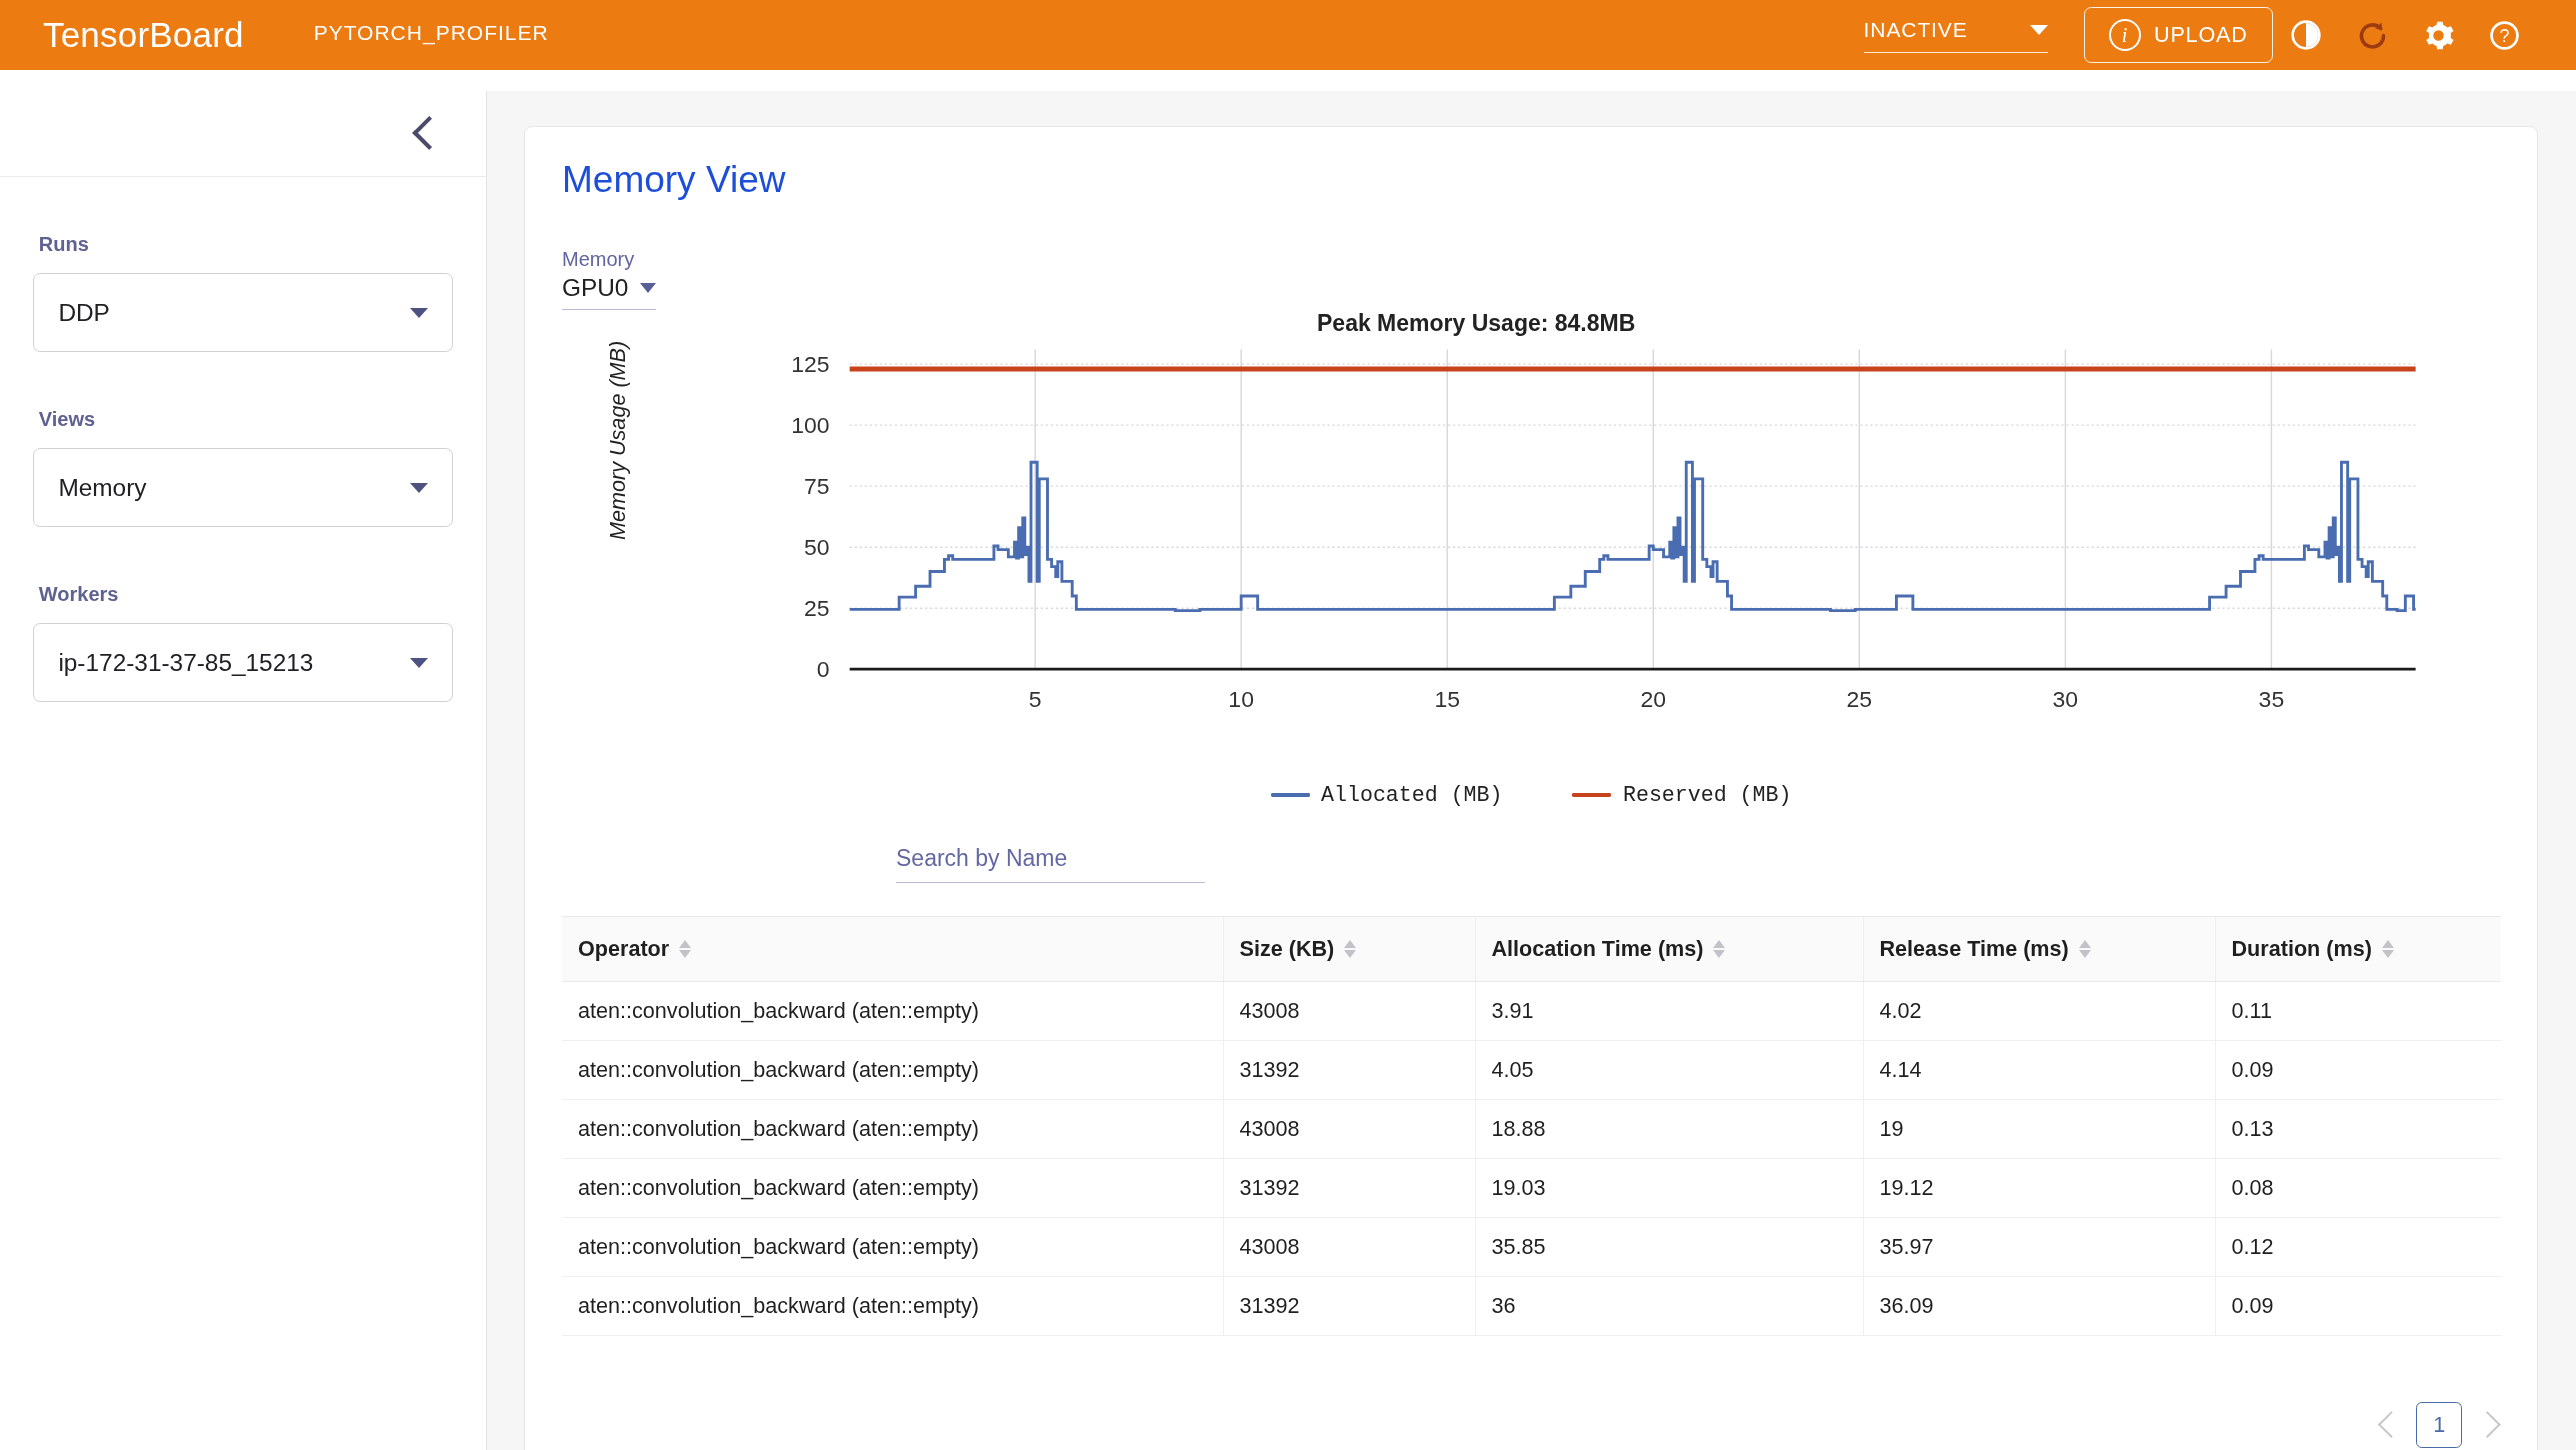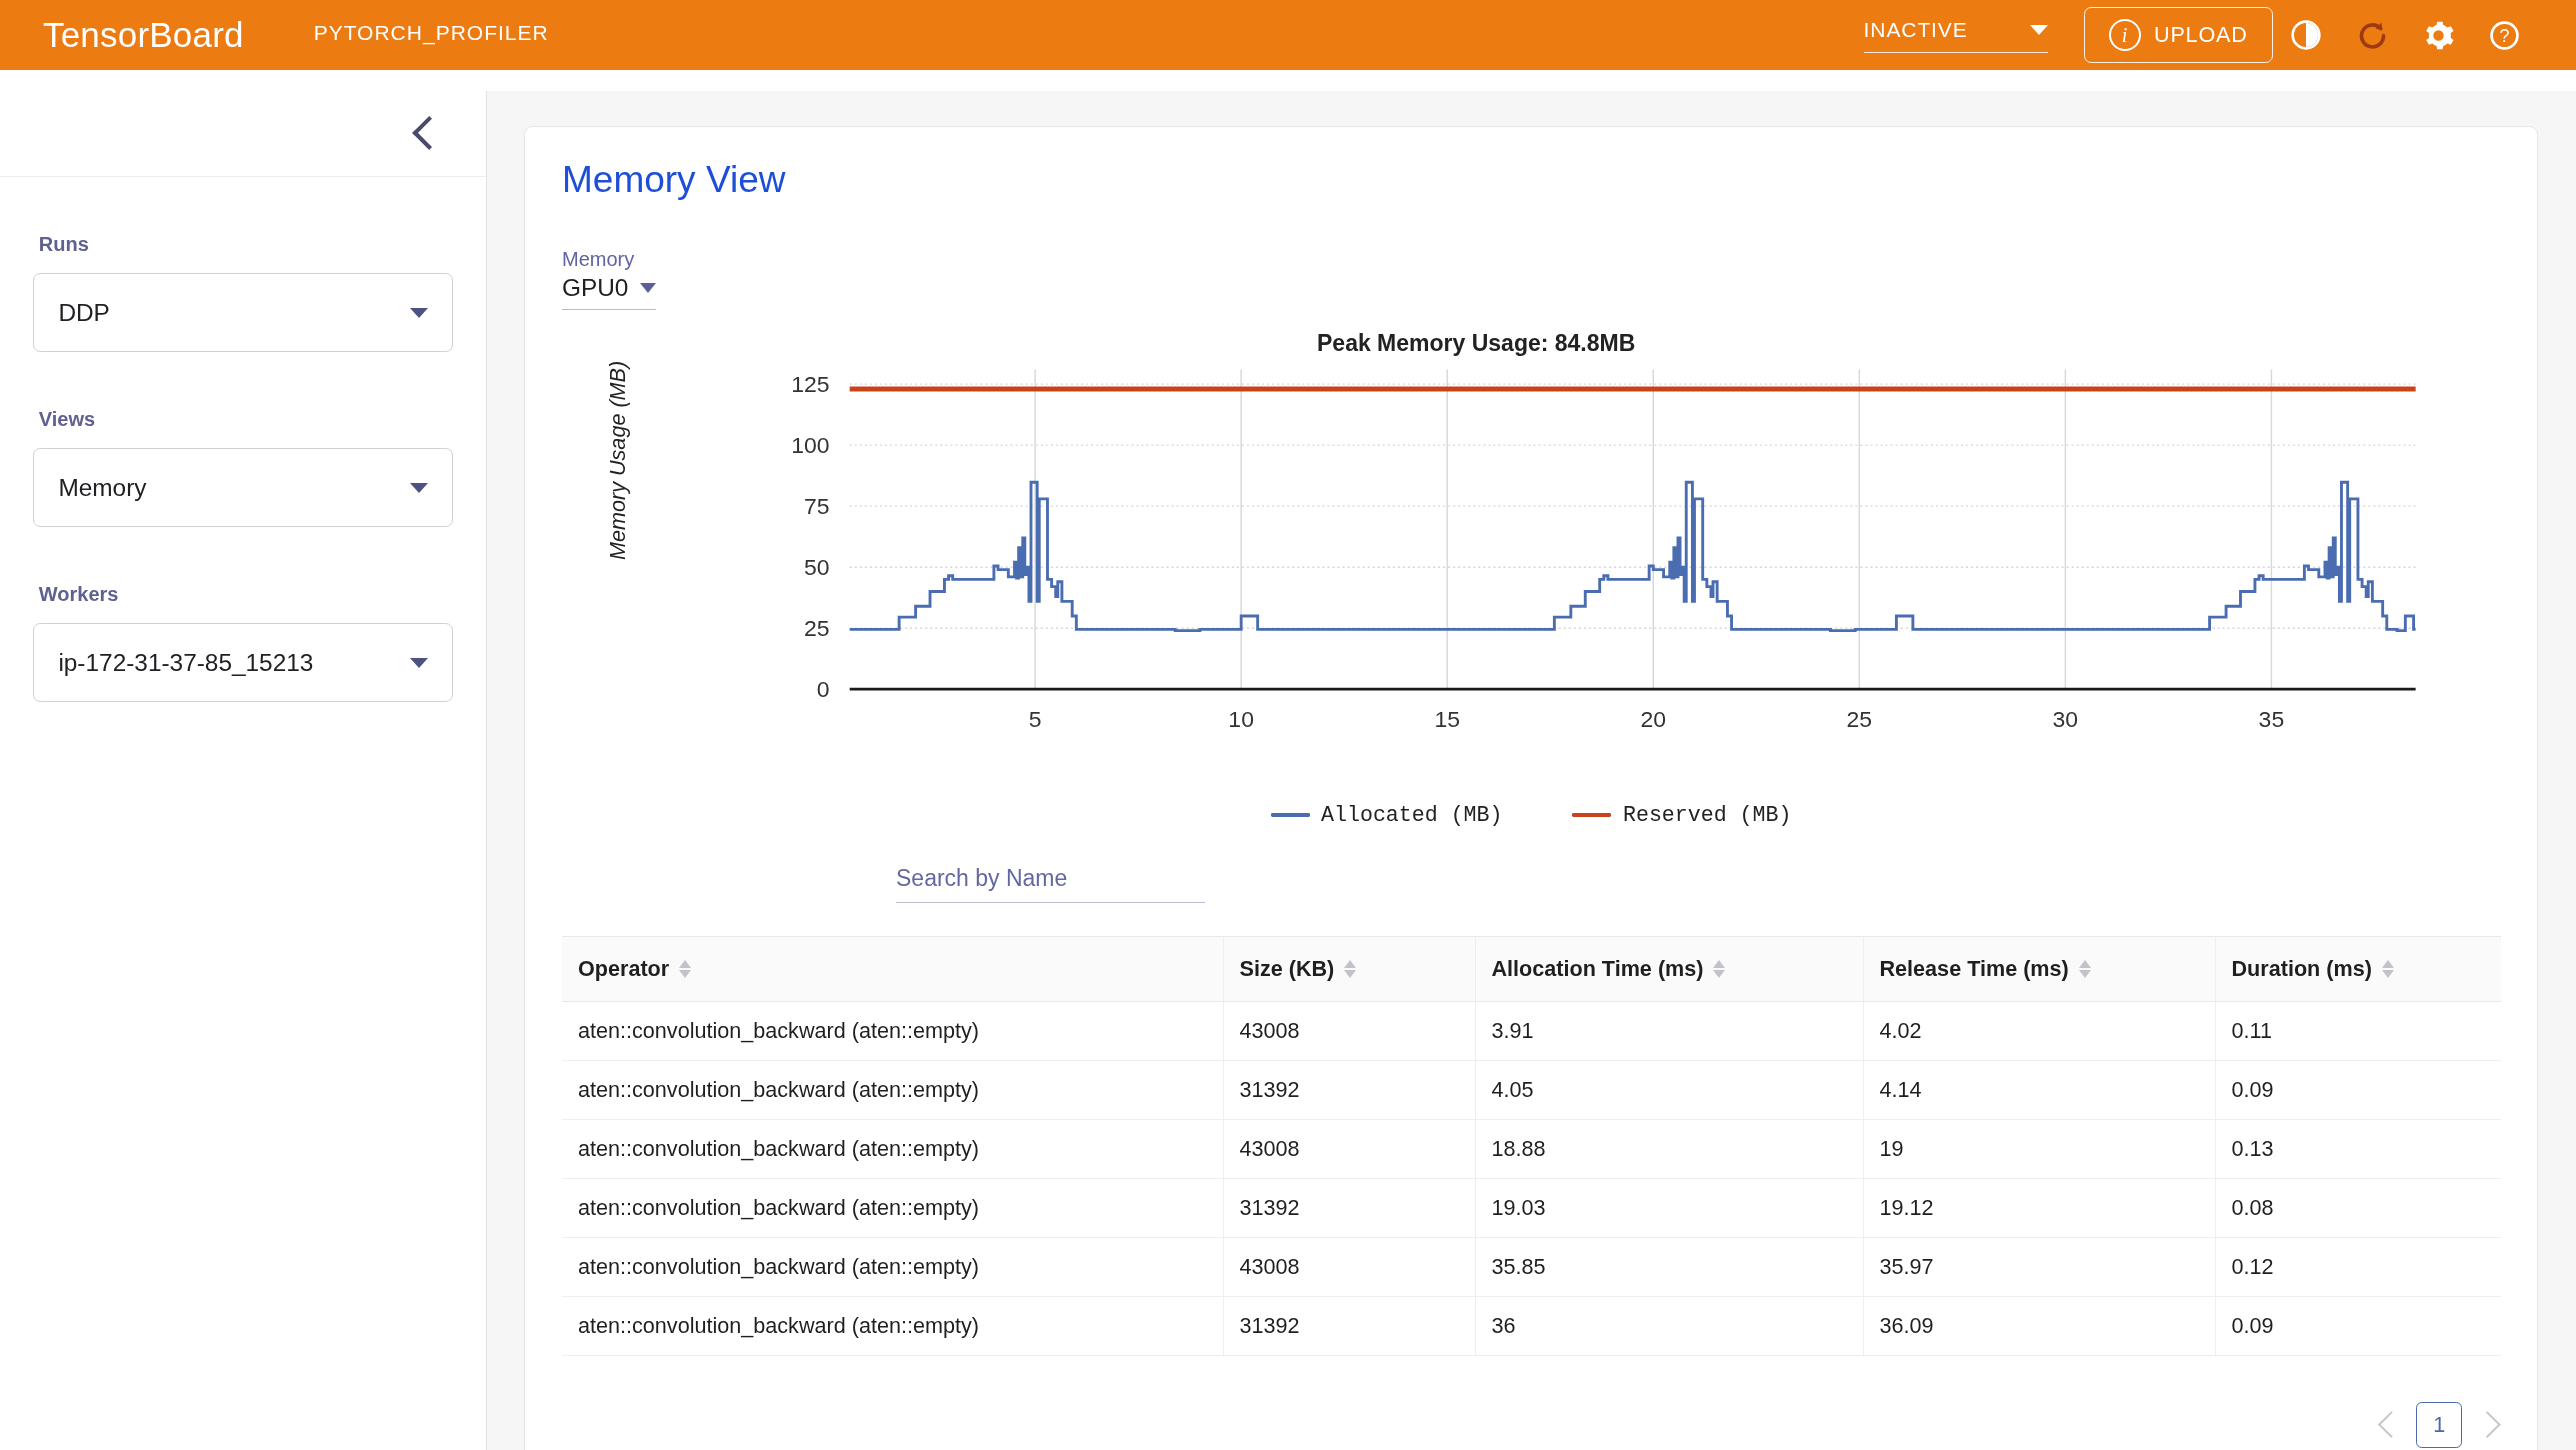--- a/index.html
+++ b/index.html
@@ -121,21 +121,21 @@
     border-bottom: 1.4px solid #b9bbd3; padding-bottom: 7.2px;
     min-width: 85px; cursor: pointer;
   }
   .device-select .caret3 {
     width: 0; height: 0;
     border-left: 8.6px solid transparent; border-right: 8.6px solid transparent;
     border-top: 10px solid #5a5e96;
   }
 
   
-  .chart-wrap { position: relative; margin-top: 20px; height: 503px; }
+  .chart-wrap { position: relative; height: 503px; }
   .chart-title {
     position: absolute; left: 755px; top: 0;
     font-size: 23px; font-weight: 700; color: #222;
     white-space: nowrap;
   }
   .ylabel {
     position: absolute; left: 43px; top: 230px;
     transform: rotate(-90deg); transform-origin: left top;
     font-size: 21.6px; font-style: italic; color: #222;
     white-space: nowrap;

